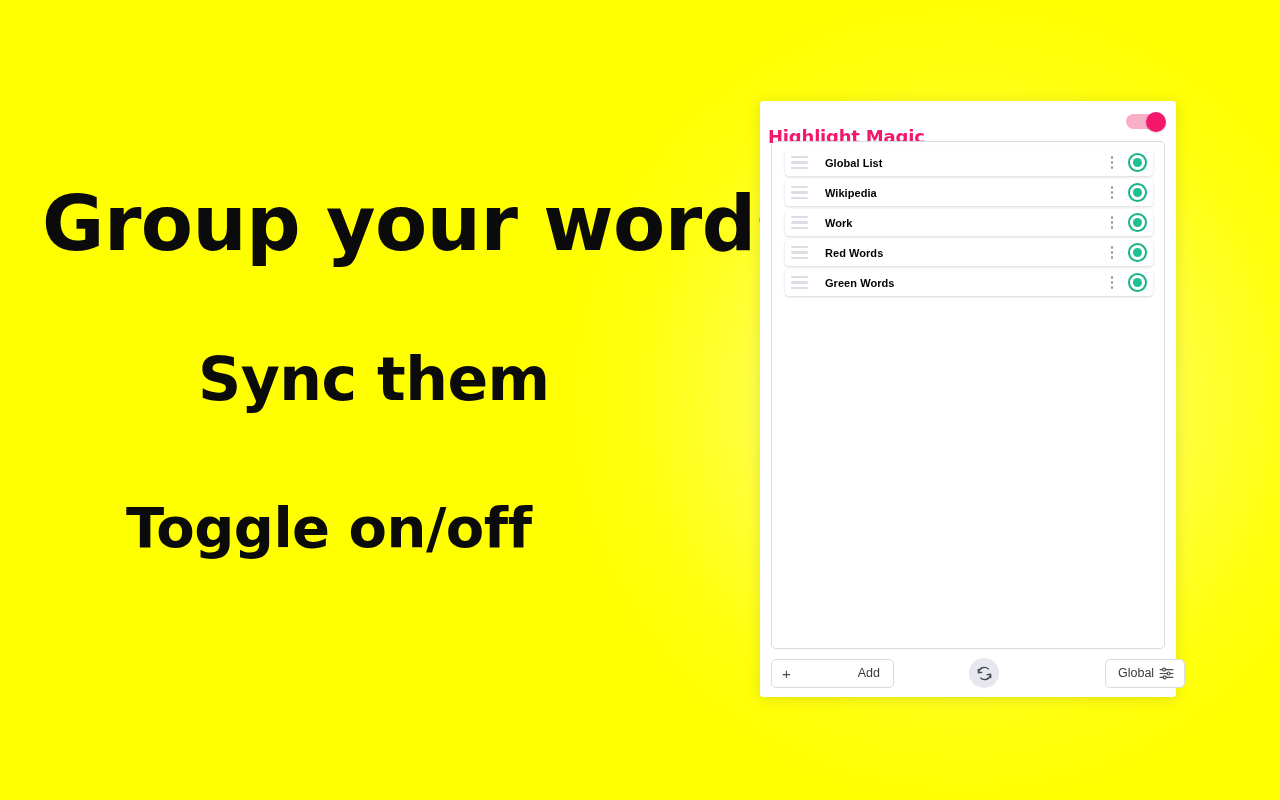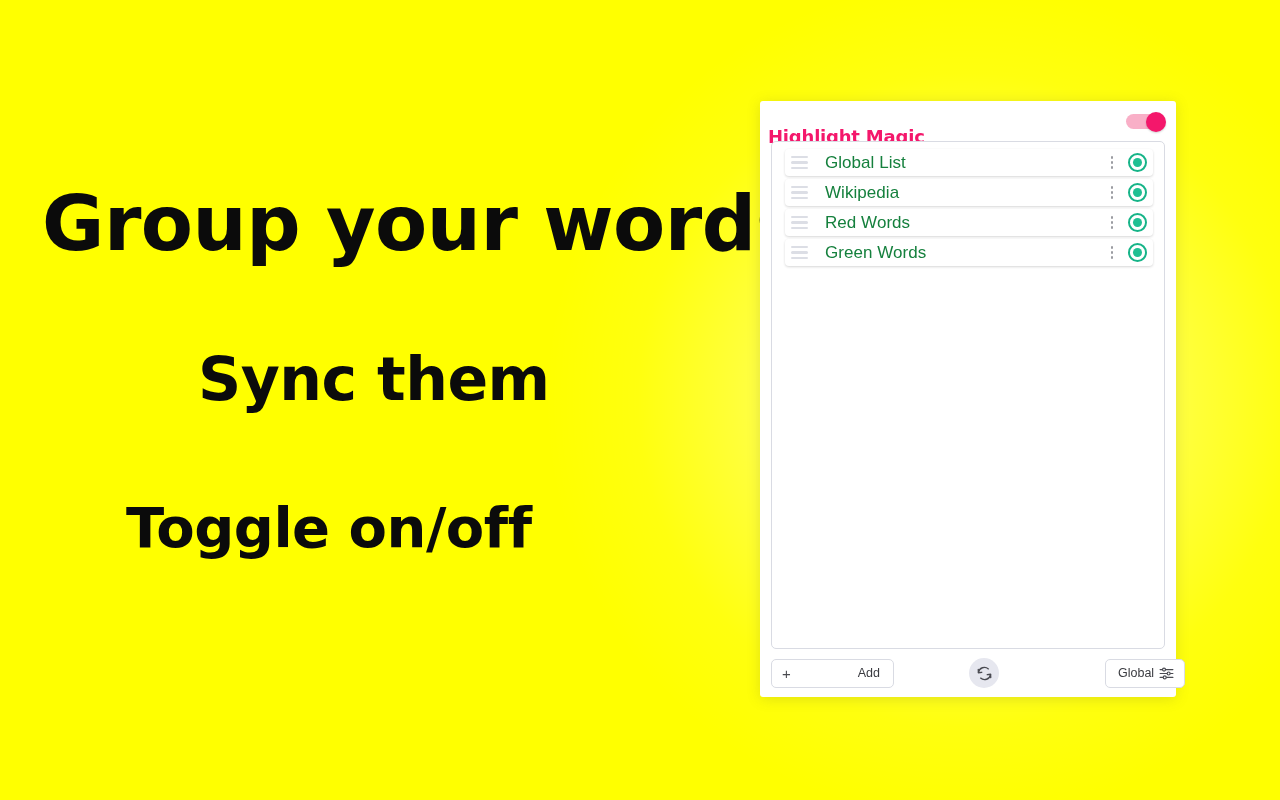--- a/index.html
+++ b/index.html
@@ -145,27 +145,28 @@
   .drag-handle i {
     display: block;
     width: 17px;
     height: 2.5px;
     border-radius: 2px;
     background: #dcdee5;
   }
 
   .group-name {
     flex: 1 1 auto;
-    font-size: 17px;
-    color: #15803d;
+    font-size: 11px;
+    color: #000000;
     padding-left: 14px;
     letter-spacing: 0.05px;
     white-space: nowrap;
     overflow: hidden;
     text-overflow: ellipsis;
+    font-weight: bold;
   }
 
   .kebab {
     width: 18px;
     height: 27px;
     flex: 0 0 auto;
     display: flex;
     flex-direction: column;
     justify-content: center;
     align-items: center;
@@ -297,20 +298,36 @@
           <span class="dot"></span>
         </div>
       </div>
       <div class="group-row">
         <div class="drag-handle">
           <i></i>
           <i></i>
           <i></i>
         </div>
         <div class="group-name">Wikipedia</div>
+        <div class="kebab">
+          <i></i>
+          <i></i>
+          <i></i>
+        </div>
+        <div class="row-toggle">
+          <span class="dot"></span>
+        </div>
+      </div>
+      <div class="group-row">
+        <div class="drag-handle">
+          <i></i>
+          <i></i>
+          <i></i>
+        </div>
+        <div class="group-name">Work</div>
         <div class="kebab">
           <i></i>
           <i></i>
           <i></i>
         </div>
         <div class="row-toggle">
           <span class="dot"></span>
         </div>
       </div>
       <div class="group-row">

